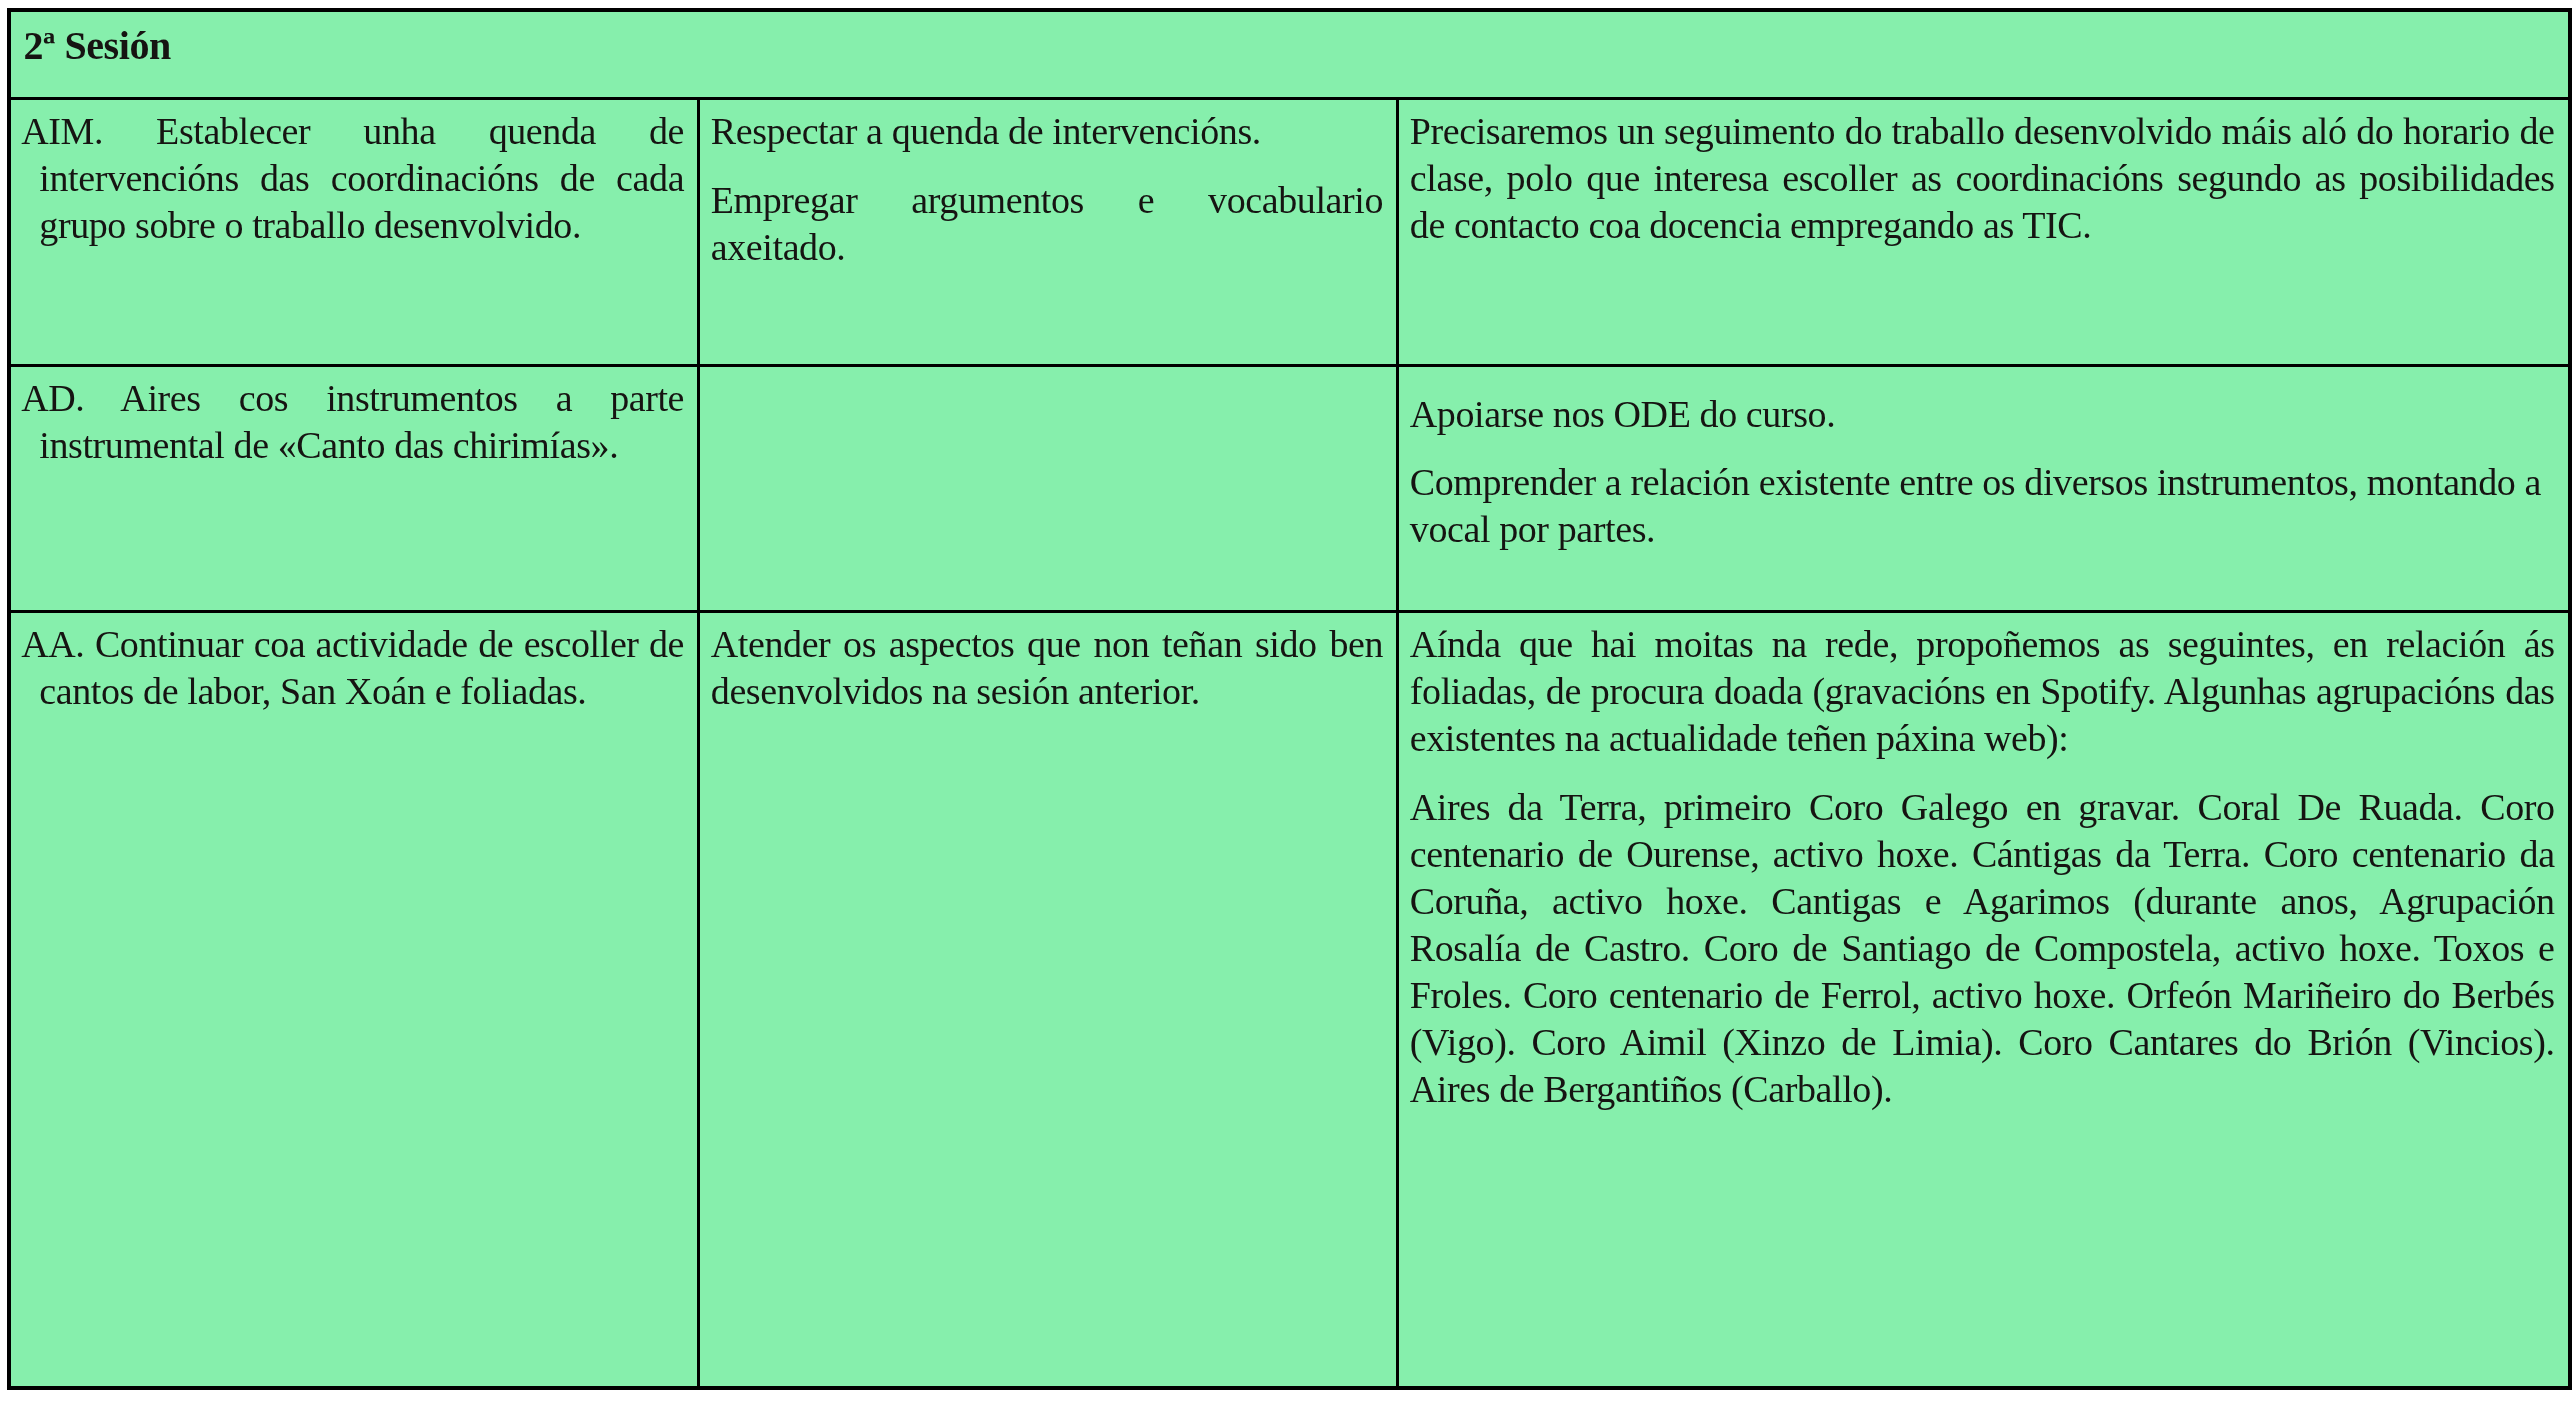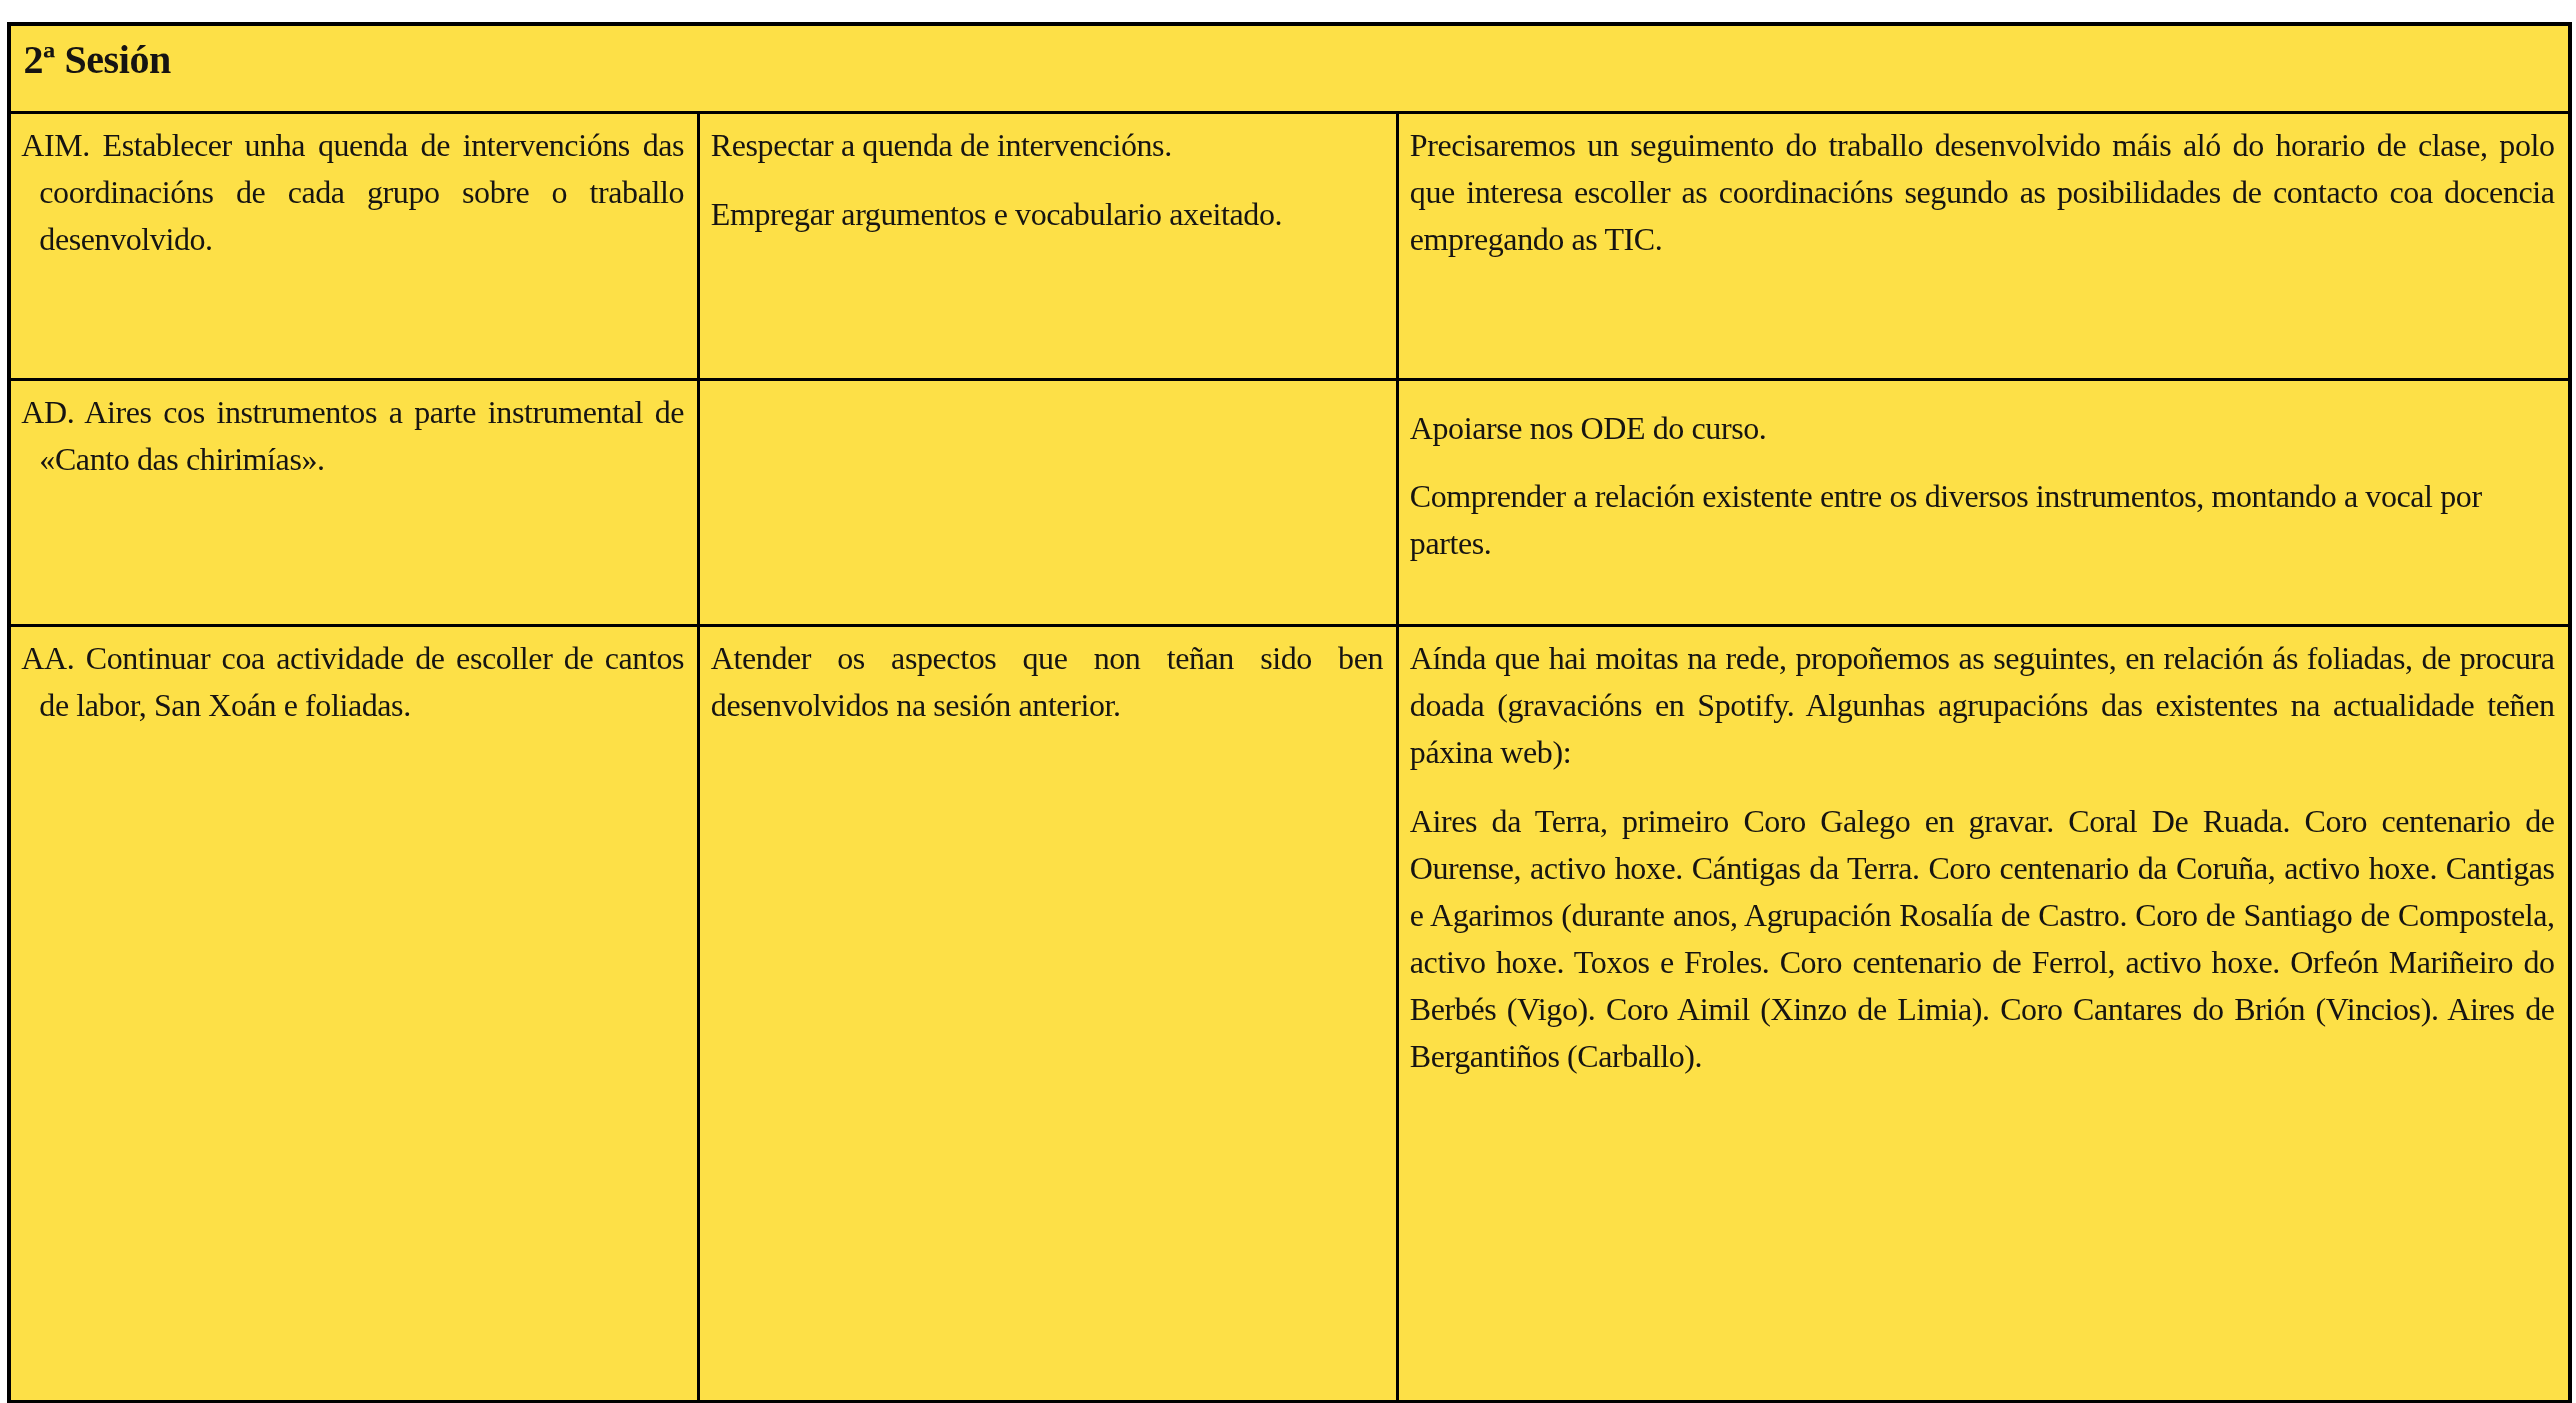--- a/index.html
+++ b/index.html
@@ -11,38 +11,38 @@
     position: relative;
     width: 2576px;
     height: 1404px;
     background: #ffffff;
     font-family: "Liberation Serif", serif;
     color: #161412;
   }
   table.lesson {
     position: absolute;
     left: 6.6px;
-    top: 22px;
+    top: 8px;
     width: 2562px;
     height: 1382px;
     border-collapse: collapse;
     table-layout: fixed;
-    background: #fde047;
+    background: #86efac;
     border: 4.1px solid #000000;
     padding-left: 45px;
   }
   col.c1 { width: 690px; }
   col.c2 { width: 699px; }
   col.c3 { width: 1172px; }
 
   td, th {
     border: 3.3px solid #000000;
     vertical-align: top;
     padding: 8.2px 13px 8.2px 10.7px;
-    font-size: 32px;
+    font-size: 38px;
     line-height: 47px;
     letter-spacing: -0.4px;
     overflow: hidden;
   }
   tr.caption-row td {
     font-weight: bold;
     font-size: 40px;
     padding-top: 10px;
     padding-left: 13px;
   }

